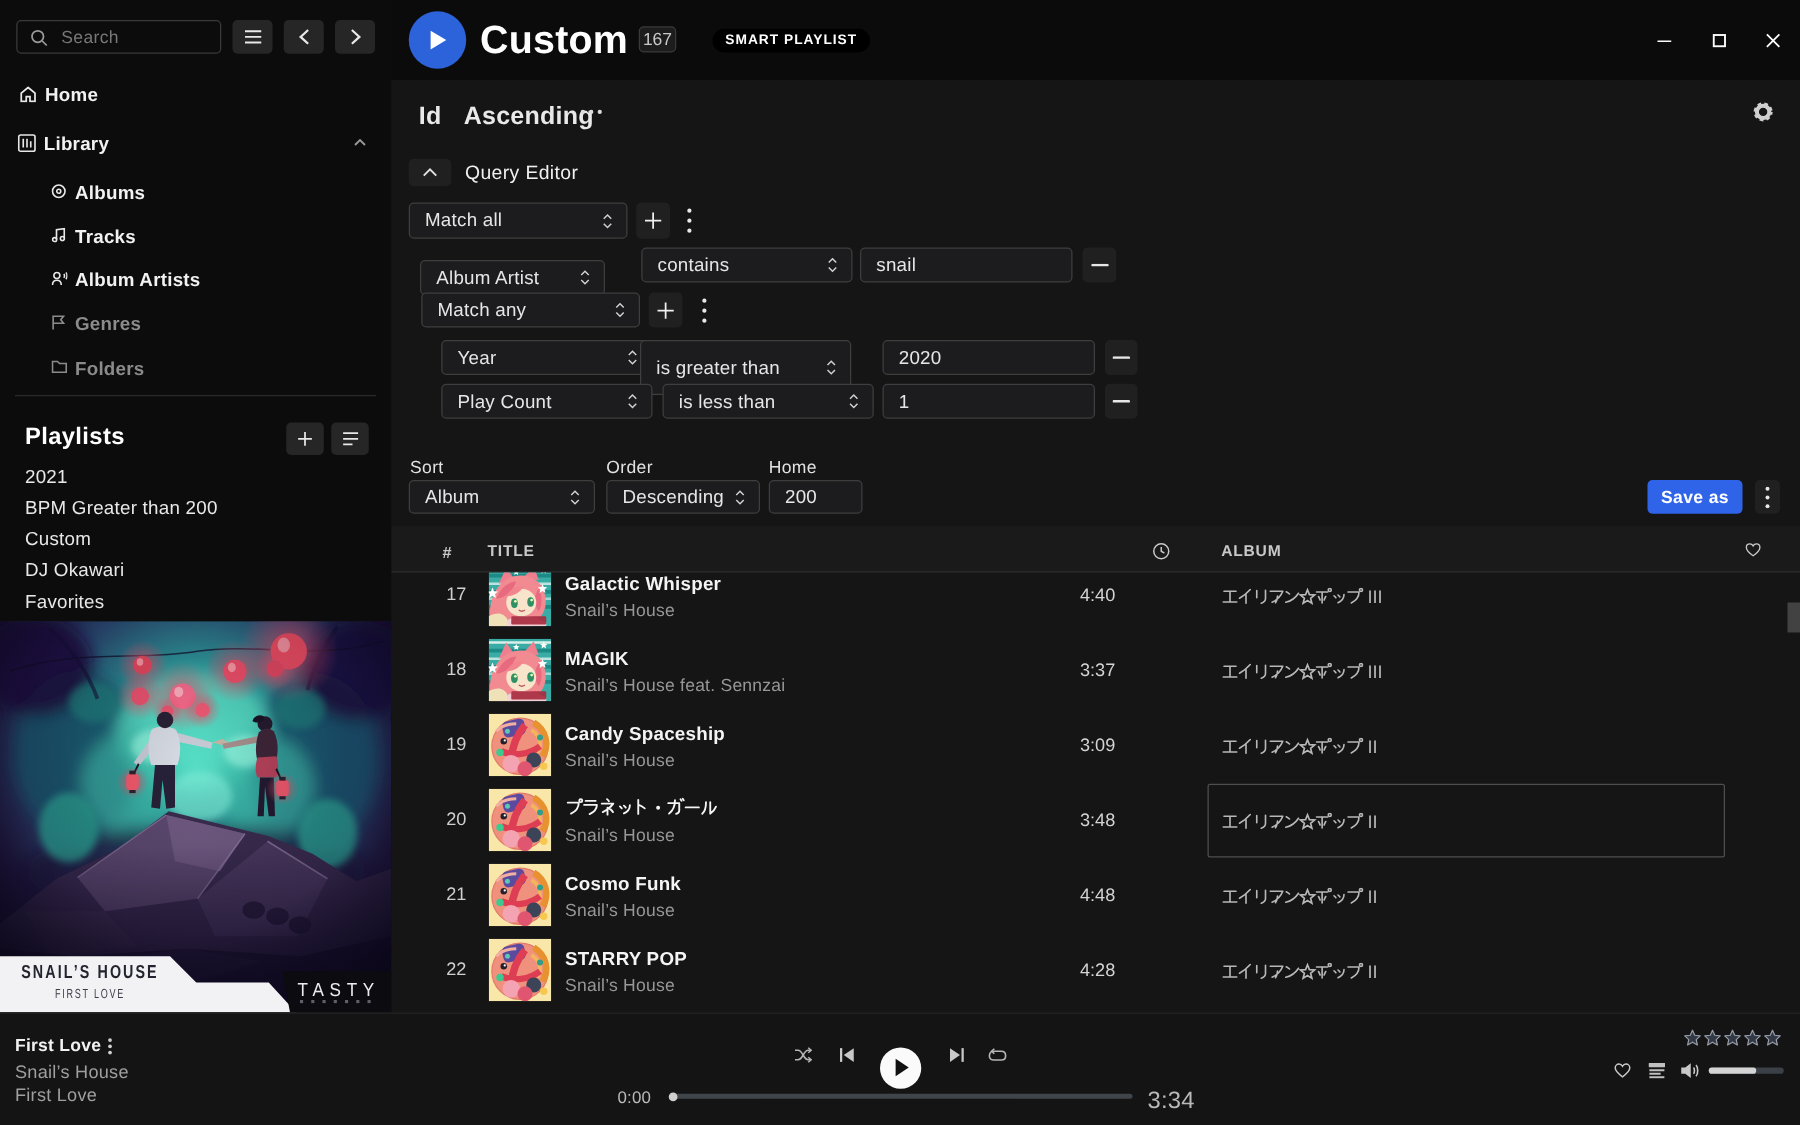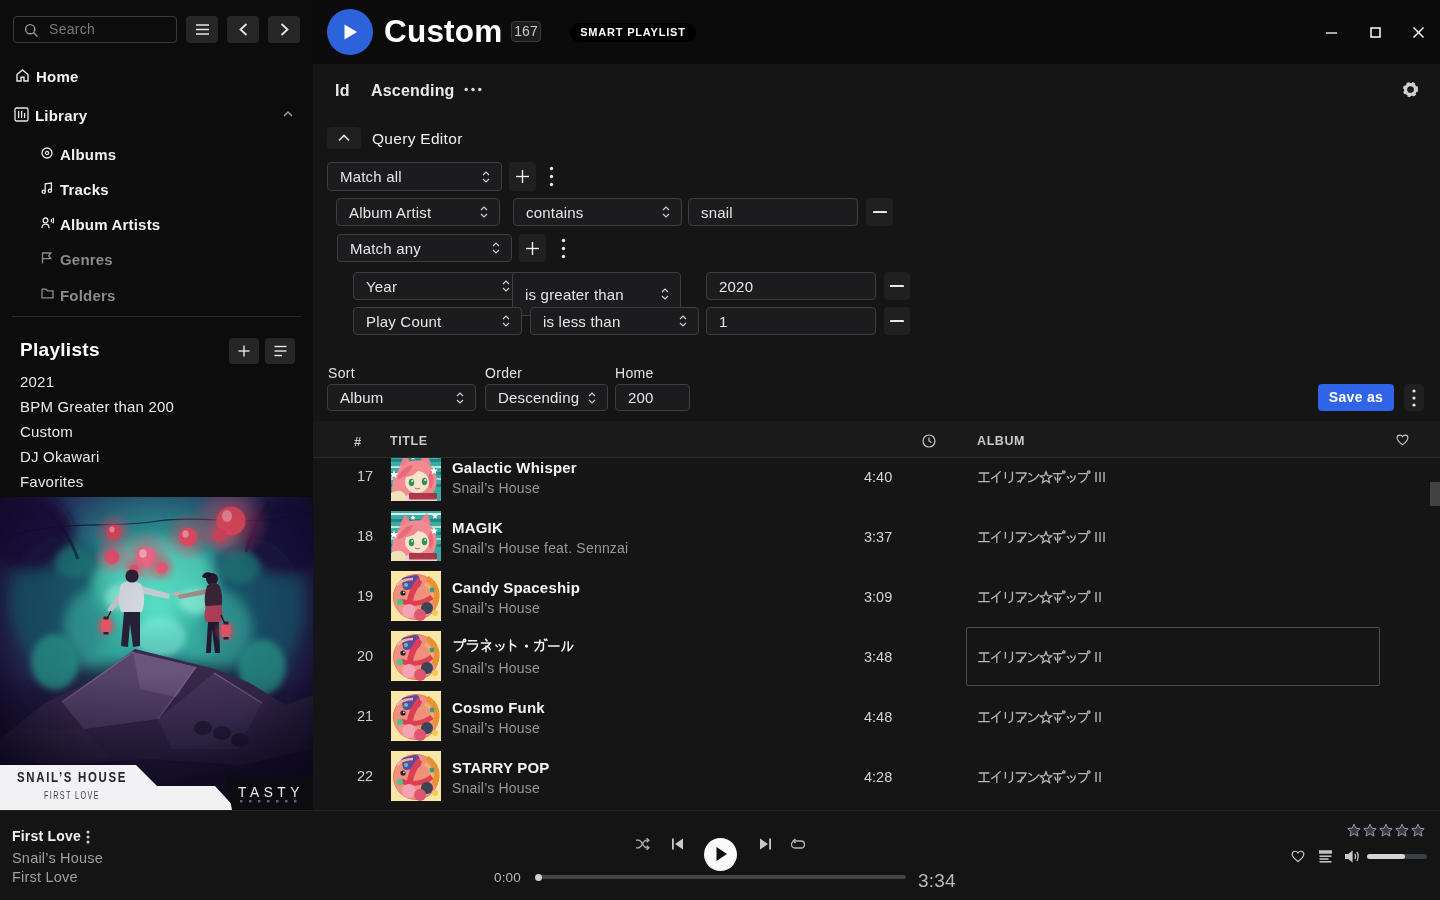--- a/index.html
+++ b/index.html
@@ -23,21 +23,21 @@
   .plitem { font-size:15px; color:#e8e8e8; letter-spacing:.2px; }
   
   #playbig { left:14px; top:9px; width:46px; height:46px; border-radius:50%; background:#2c63da;
      display:flex; align-items:center; justify-content:center; }
   #title-custom { left:71px; top:13px; font-size:31.5px; font-weight:bold; color:#fff; letter-spacing:.2px;}
   #badge167 { left:198px; top:21px; width:30px; height:21px; background:#1d1d1d; border:1px solid #3a3a3a;
      border-radius:4px; color:#c9c9c9; font-size:14px; text-align:center; line-height:19px; }
   #smartpl { left:257px; top:23px; width:126px; height:19px; background:#000; border-radius:12px;
      color:#fff; font-size:11px; font-weight:bold; letter-spacing:.8px; text-align:center; line-height:19px; }
   
-  .tb { font-size:16px; font-weight:bold; color:#e9e9e9; letter-spacing:.2px; }
+  .tb { font-size:20px; font-weight:bold; color:#e9e9e9; letter-spacing:.2px; }
   
   .qsel, .qinp { background:#1c1c1e; border:1px solid #3e3e3e; border-radius:4px;
      color:#e6e6e6; font-size:15px; letter-spacing:.2px; display:flex; align-items:center; padding:0 12px; }
   .qsel svg.ud { position:absolute; right:10px; }
   .qbtn { background:#202020; border-radius:4px; display:flex; align-items:center; justify-content:center; }
   .qlab { font-size:14px; color:#e2e2e2; letter-spacing:.3px; }
   #saveas { left:1005px; top:384px; width:76px; height:27px; background:#3064e8; border-radius:4px;
      color:#fff; font-weight:bold; font-size:14px; text-align:center; line-height:27px; letter-spacing:.3px;}
   
   #thead { left:0; top:421px; width:1127px; height:37px; background:#1a1a1a; border-bottom:1px solid #2d2d2d; }
@@ -459,21 +459,21 @@
           <line x1="7.5" y1="1" x2="7.5" y2="14"></line>
           <line x1="1" y1="7.5" x2="14" y2="7.5"></line>
         </svg>
       </div>
   <svg class="abs" style="left:236px;top:166px" width="5" height="21" viewBox="0 0 5 21">
         <circle cx="2.5" cy="2.5" r="1.7" fill="#e8e8e8"></circle>
         <circle cx="2.5" cy="10.5" r="1.7" fill="#e8e8e8"></circle>
         <circle cx="2.5" cy="18.5" r="1.7" fill="#e8e8e8"></circle>
       </svg>
 
-  <div class="qsel abs" style="left:23px;top:198px;width:164px;height:28px">Album Artist<svg class="ud" width="10" height="14" viewBox="0 0 10 14" fill="none" stroke="#cfcfcf" stroke-width="1.2">
+  <div class="qsel abs" style="left:23px;top:208px;width:148px;height:28px">Album Artist<svg class="ud" width="10" height="14" viewBox="0 0 10 14" fill="none" stroke="#cfcfcf" stroke-width="1.2">
           <polyline points="2,5 5,2 8,5"></polyline>
           <polyline points="2,9 5,12 8,9"></polyline>
         </svg></div>
   <div class="qsel abs" style="left:200px;top:198px;width:169px;height:28px">contains<svg class="ud" width="10" height="14" viewBox="0 0 10 14" fill="none" stroke="#cfcfcf" stroke-width="1.2">
           <polyline points="2,5 5,2 8,5"></polyline>
           <polyline points="2,9 5,12 8,9"></polyline>
         </svg></div>
   <div class="qinp abs" style="left:375px;top:198px;width:170px;height:28px">snail</div>
   <div class="qbtn abs" style="left:553px;top:198px;width:27px;height:28px">
         <svg width="14" height="2.5" viewBox="0 0 14 2.5">

